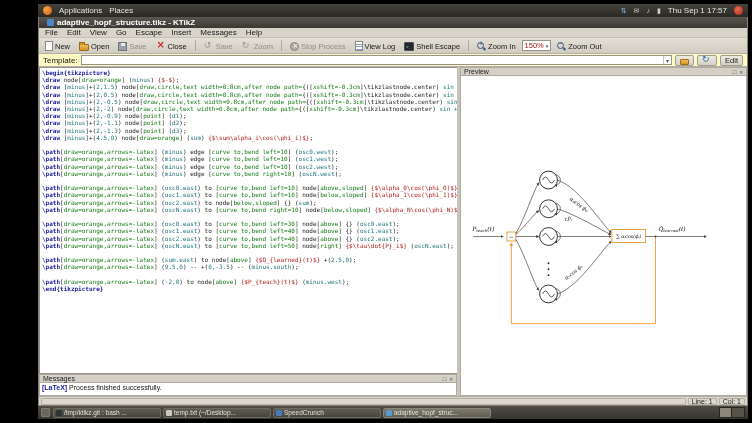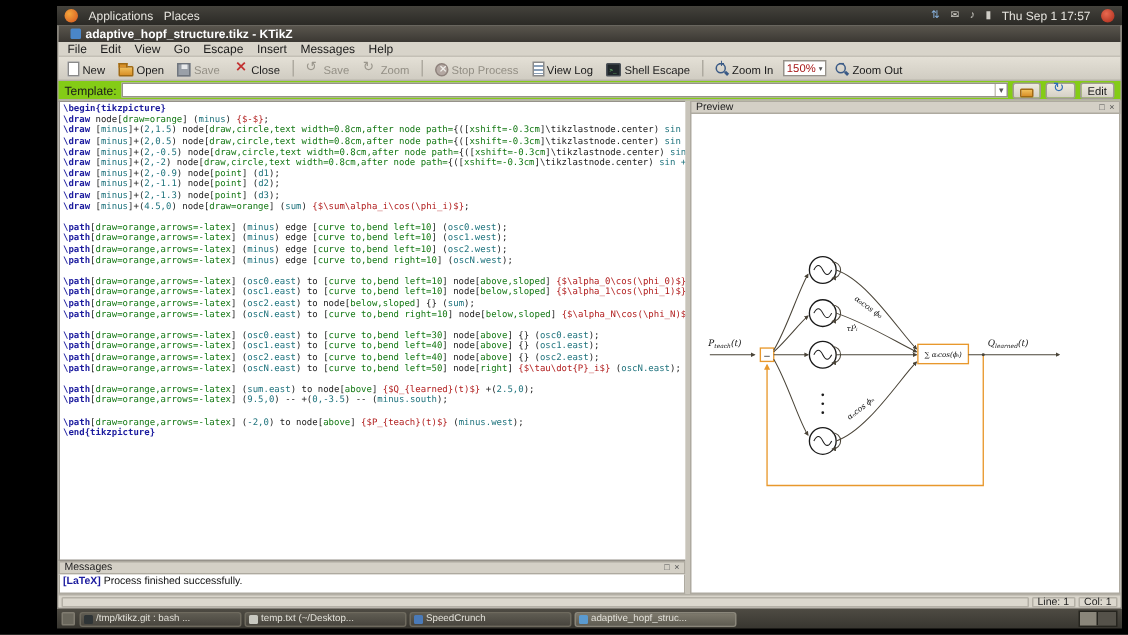--- a/index.html
+++ b/index.html
@@ -50,21 +50,21 @@
 .ic-zoom{width:9px;height:9px;margin-top:1px}
 .ic-zoom::before{content:"";position:absolute;left:0;top:0;width:5px;height:5px;border:1.2px solid #3a5a86;border-radius:50%}
 .ic-zoom::after{content:"";position:absolute;left:6px;top:6px;width:3.2px;height:1.5px;background:#3a5a86;transform:rotate(45deg)}
 .ic-zoom i{position:absolute;left:0;top:0;width:7px;height:7px;font-style:normal}
 .zin i::before{content:"+";position:absolute;left:1.6px;top:-1.8px;font:bold 5.5px/7px "DejaVu Sans",sans-serif;color:#3a5a86}
 .zout i::before{content:"−";position:absolute;left:1.4px;top:-1.8px;font:bold 5.5px/7px "DejaVu Sans",sans-serif;color:#3a5a86}
 .ic-reload::before{content:"↻";position:absolute;left:0;top:-1px;font:9px/11px "DejaVu Sans",sans-serif;color:#2f6db4}
 .ic-folder{width:9px;height:6px;margin-top:3px;background:linear-gradient(#f0c05c,#d89028);border:1px solid #a06a14;border-radius:1px}
 
 
-.template-row{height:13px;display:flex;align-items:center;gap:3px;padding:0 4px;background:#84cc16;border-bottom:1px solid #b4b0a6;font-size:8px;color:#1a1a1a;flex:0 0 auto}
+.template-row{height:13px;display:flex;align-items:center;gap:3px;padding:0 4px;background:#fef9c3;border-bottom:1px solid #b4b0a6;font-size:8px;color:#1a1a1a;flex:0 0 auto}
 .combo{flex:1;height:10px;background:#fff;border:1px solid #96928a;display:flex;align-items:center}
 .combo .val{flex:1;font-size:7px;padding:0 2px;color:#222}
 .combo-arrow{font-size:6px;color:#555;padding:0 2px;border-left:1px solid #c8c4ba;height:100%;display:flex;align-items:center}
 .sbtn{height:11px;min-width:13px;border:1px solid #a09c92;background:linear-gradient(#eeeade,#d4d0c6);display:flex;align-items:center;justify-content:center;font-size:7.5px;border-radius:2px;padding:0 4px;color:#1a1a1a}
 
 
 .main{flex:1;display:flex;min-height:0}
 .left-col{width:418px;display:flex;flex-direction:column;min-height:0;flex:0 0 auto}
 .editor{flex:1;background:#fff;border:1px solid #96928a;border-right:none;overflow:hidden;padding:1px 0 0 2px;min-height:0}
 .cl{font:6px/7.2px "DejaVu Sans Mono",monospace;white-space:pre}

